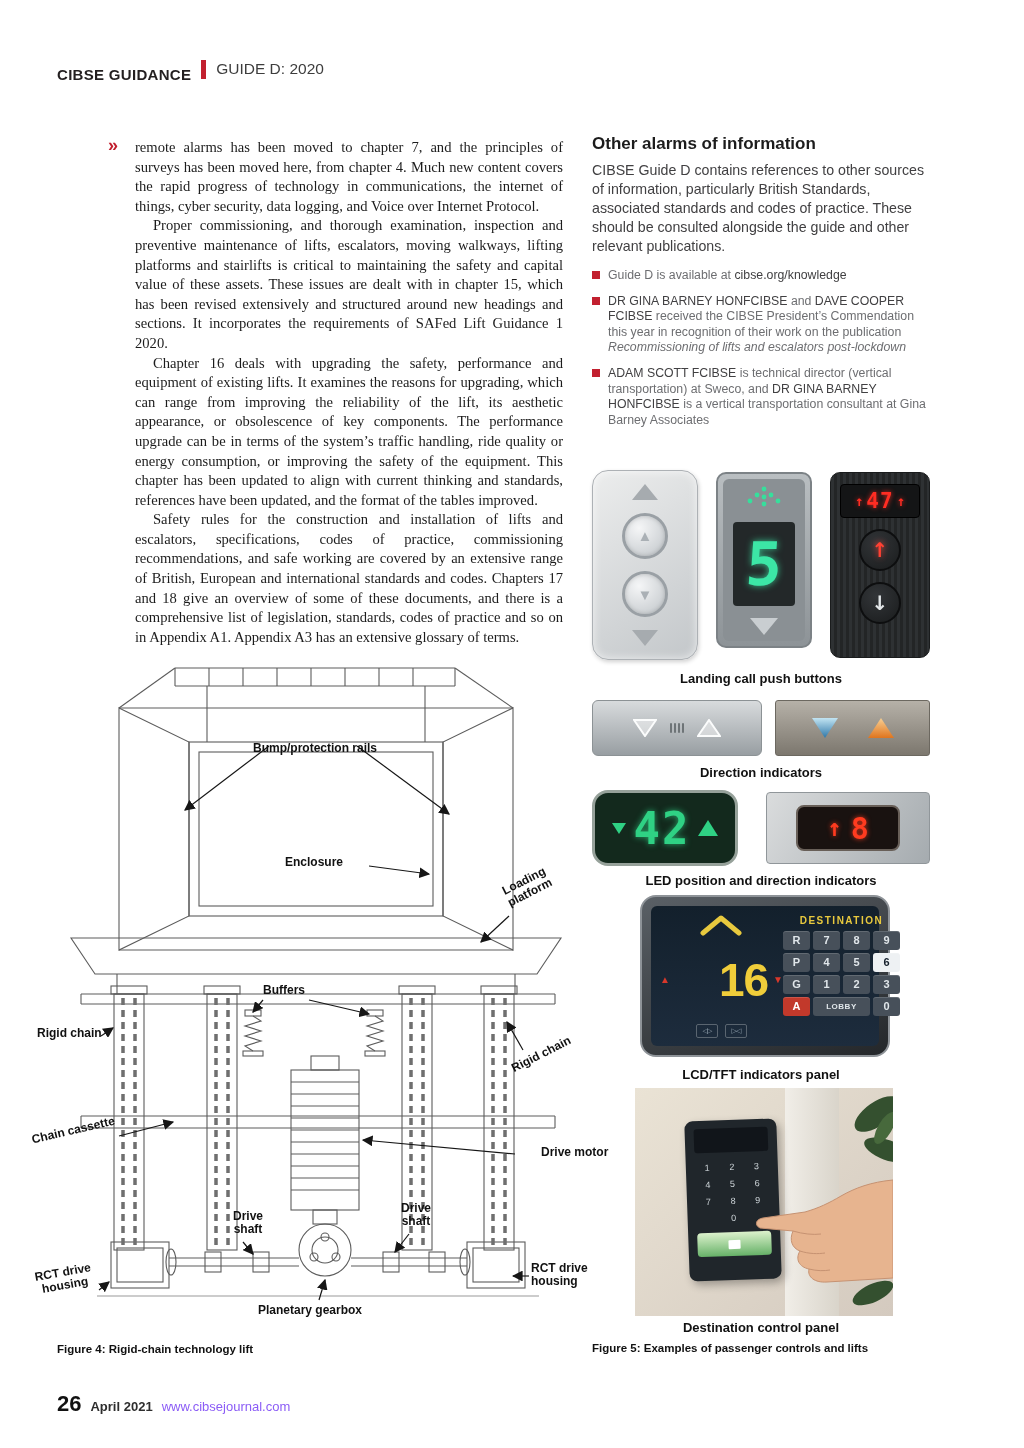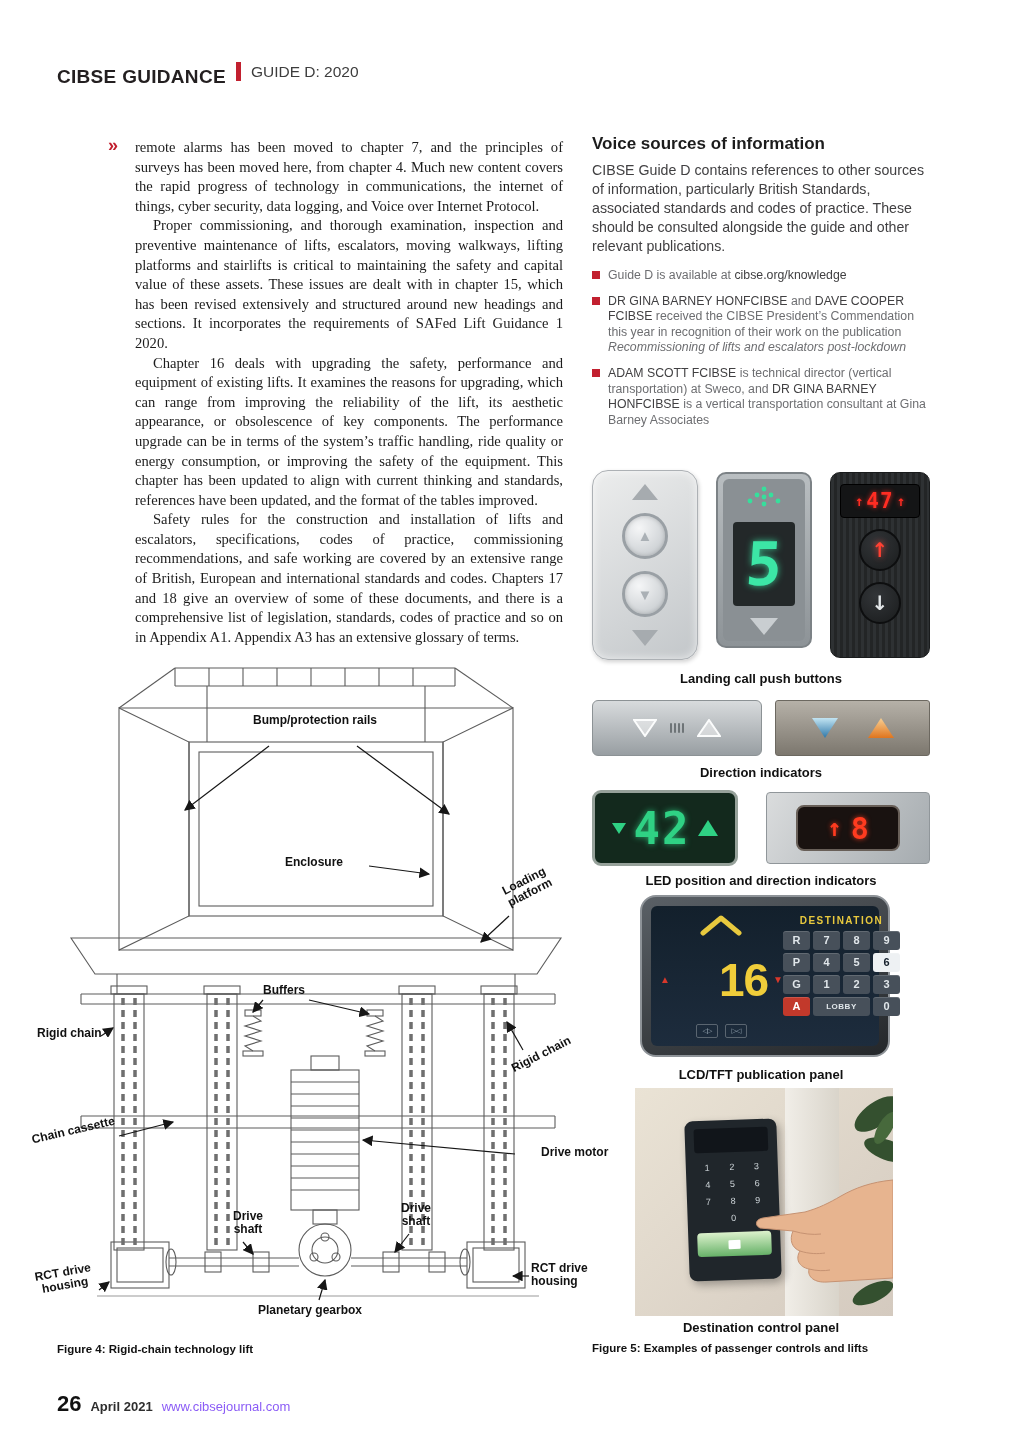--- a/index.html
+++ b/index.html
@@ -2,21 +2,21 @@
 <html><head>
 <meta charset="utf-8">
 <style>
   html,body{margin:0;padding:0;}
   body{width:1024px;height:1448px;position:relative;background:#ffffff;overflow:hidden;
        font-family:"Liberation Sans",sans-serif;color:#231f20;}
   *{box-sizing:border-box;}
 
   
   .masthead{position:absolute;left:57px;top:55px;display:flex;align-items:center;gap:10px;}
-  .brand{font-weight:bold;font-size:19px;letter-spacing:.3px;color:#231f20;margin-top:11px;}
+  .brand{font-weight:bold;font-size:15px;letter-spacing:.3px;color:#231f20;margin-top:11px;}
   .red-bar{width:5px;height:19px;background:#c2202f;}
   .issue{font-size:15.5px;color:#3d3d3d;}
 
   
   .article{position:absolute;left:135px;top:138px;width:428px;
            font-family:"Liberation Serif",serif;font-size:14.6px;line-height:19.6px;
            text-align:justify;color:#1c1c1c;}
   .para{margin:0;}
   .para.lead{position:relative;}
   .marker{position:absolute;left:-27px;top:-2px;color:#c2202f;font-weight:bold;font-size:18px;
@@ -91,21 +91,21 @@
   .dir1{position:absolute;left:592px;top:700px;width:170px;height:56px;border-radius:6px;
         background:linear-gradient(#d8dbdd,#989ea2);border:1px solid #8c9295;
         display:flex;align-items:center;justify-content:center;gap:13px;}
   .grill{display:flex;gap:2px;}
   .grill span{width:2px;height:10px;background:#6e7477;border-radius:1px;}
   .dir2{position:absolute;left:775px;top:700px;width:155px;height:56px;border-radius:3px;
         background:linear-gradient(#b6b1a8,#7c776e);border:1px solid #6c6860;
         display:flex;align-items:center;justify-content:center;gap:28px;}
 
   
-  .ledg{position:absolute;left:592px;top:790px;width:146px;height:76px;border-radius:9px;
+  .ledg{position:absolute;left:592px;top:790px;width:146px;height:76px;border-radius:16px;
         background:#13291d;border:3px solid #96a19a;
         display:flex;align-items:center;justify-content:center;gap:7px;}
   .ledg .digits{font:bold 44px "DejaVu Sans Mono",monospace;color:#2fd184;letter-spacing:2px;
                 text-shadow:0 0 6px rgba(47,209,132,.75);}
   .ledr{position:absolute;left:766px;top:792px;width:164px;height:72px;border-radius:4px;
         background:linear-gradient(120deg,#dadcdd,#a5abaf);border:1px solid #90969a;
         display:flex;align-items:center;justify-content:center;}
   .ledr-screen{width:104px;height:46px;background:#191210;border:2px solid #685f58;border-radius:8px;
                display:flex;align-items:center;justify-content:center;gap:9px;
                color:#ff3b1f;text-shadow:0 0 5px rgba(255,59,31,.85);}
@@ -169,21 +169,21 @@
 <section class="article">
   <p class="para lead">
     <span class="marker">»</span><span>remote alarms has been moved to chapter 7, and the principles of surveys has been moved here, from chapter 4. Much new content covers the rapid progress of technology in communications, the internet of things, cyber security, data logging, and Voice over Internet Protocol.</span>
   </p>
   <p class="para indent">Proper commissioning, and thorough examination, inspection and preventive maintenance of lifts, escalators, moving walkways, lifting platforms and stairlifts is critical to maintaining the safety and capital value of these assets. These issues are dealt with in chapter 15, which has been revised extensively and structured around new headings and sections. It incorporates the requirements of SAFed Lift Guidance 1 2020.</p>
   <p class="para indent">Chapter 16 deals with upgrading the safety, performance and equipment of existing lifts. It examines the reasons for upgrading, which can range from improving the reliability of the lift, its aesthetic appearance, or obsolescence of key components. The performance upgrade can be in terms of the system’s traffic handling, ride quality or energy consumption, or improving the safety of the equipment. This chapter has been updated to align with current thinking and standards, references have been updated, and the format of the tables improved.</p>
   <p class="para indent">Safety rules for the construction and installation of lifts and escalators, specifications, codes of practice, commissioning recommendations, and safe working are covered by an extensive range of British, European and international standards and codes. Chapters 17 and 18 give an overview of some of these documents, and there is a comprehensive list of legislation, standards, codes of practice and so on in Appendix A1. Appendix A3 has an extensive glossary of terms.</p>
 </section>
 
 <aside class="sidebar">
-  <h2>Voice sources of information</h2>
+  <h2>Other alarms of information</h2>
   <p class="intro">CIBSE Guide D contains references to other sources of information, particularly British Standards, associated standards and codes of practice. These should be consulted alongside the guide and other relevant publications.</p>
   <ul class="bullets">
     <li>
       <span class="sq"></span>
       <span><span>Guide D is available at </span><span class="seg-b">cibse.org/knowledge</span></span>
     </li>
     <li>
       <span class="sq"></span>
       <span><span class="seg-b">DR GINA BARNEY HONFCIBSE</span><span> and </span><span class="seg-b">DAVE COOPER FCIBSE</span><span> received the CIBSE President’s Commendation this year in recognition of their work on the publication </span><span class="seg-i">Recommissioning of lifts and escalators post-lockdown</span></span>
     </li>
@@ -322,21 +322,21 @@
         <span class="k">2</span>
         <span class="k">3</span>
         <span class="k alarm">A</span>
         <span class="k wide">LOBBY</span>
         <span class="k">0</span>
       </div>
     </div>
   </div>
 </div>
 
-<div class="img-cap" style="top:1067px;">LCD/TFT publication panel</div>
+<div class="img-cap" style="top:1067px;">LCD/TFT indicators panel</div>
 
 <div class="photo">
   <div class="door-col"></div>
   <div class="dcp">
     <div class="dcp-screen"></div>
     <div class="dcp-grid">
       <span>1</span>
       <span>2</span>
       <span>3</span>
       <span>4</span>
@@ -500,21 +500,21 @@
       <line x1="62" y1="486" x2="116" y2="472"></line>
       <line x1="458" y1="504" x2="306" y2="490"></line>
       <line x1="186" y1="592" x2="196" y2="604"></line>
       <line x1="352" y1="584" x2="338" y2="602"></line>
       <line x1="42" y1="640" x2="52" y2="632"></line>
       <line x1="472" y1="626" x2="456" y2="626"></line>
       <line x1="262" y1="650" x2="268" y2="630"></line>
     </g>
   </svg>
 
-  <span class="f4l" style="left:196px;top:64px;">Bump/protection rails</span>
+  <span class="f4l" style="left:196px;top:92px;">Bump/protection rails</span>
   <span class="f4l" style="left:228px;top:206px;">Enclosure</span>
   <span class="f4l wrap" style="left:438px;top:224px;width:64px;transform:rotate(-27deg);">Loading platform</span>
   <span class="f4l" style="left:206px;top:334px;">Buffers</span>
   <span class="f4l" style="left:-20px;top:377px;">Rigid chain</span>
   <span class="f4l" style="left:452px;top:398px;transform:rotate(-27deg);">Rigid chain</span>
   <span class="f4l" style="left:-26px;top:474px;transform:rotate(-13deg);">Chain cassette</span>
   <span class="f4l" style="left:484px;top:496px;">Drive motor</span>
   <span class="f4l wrap" style="left:162px;top:560px;width:58px;">Drive shaft</span>
   <span class="f4l wrap" style="left:330px;top:552px;width:58px;">Drive shaft</span>
   <span class="f4l wrap" style="left:-26px;top:616px;width:66px;transform:rotate(-10deg);">RCT drive housing</span>

